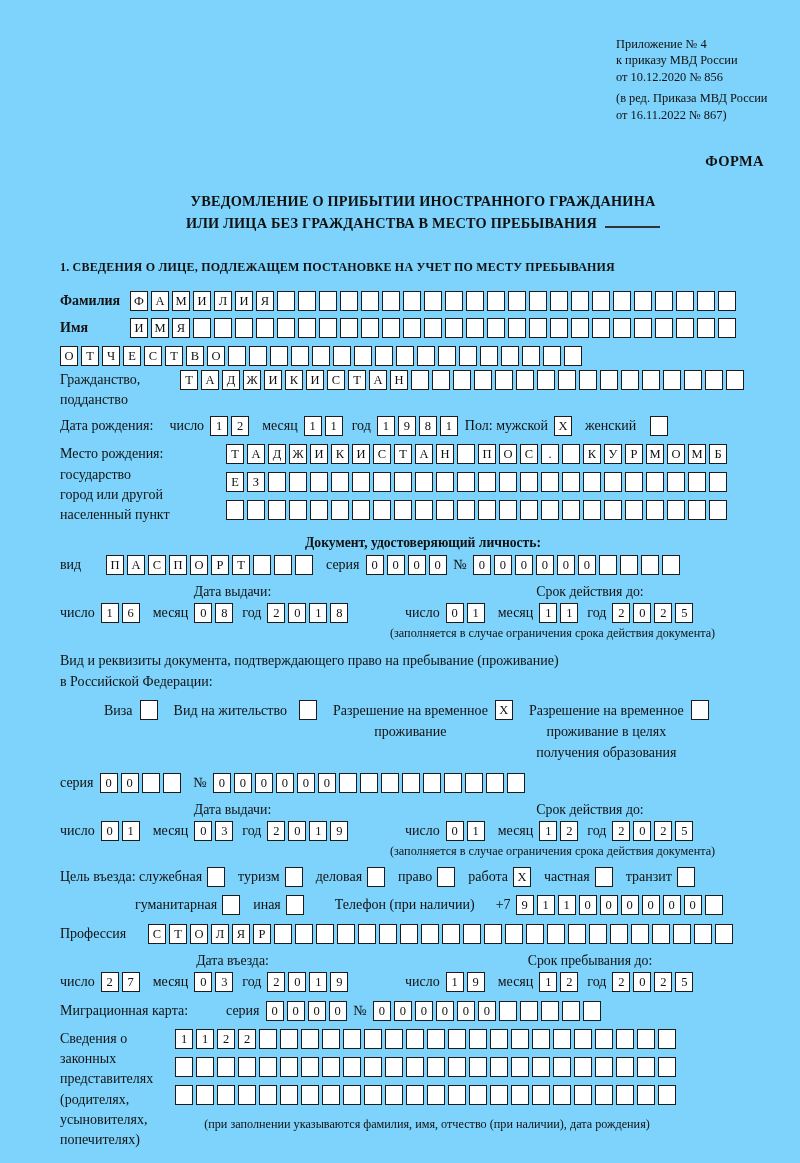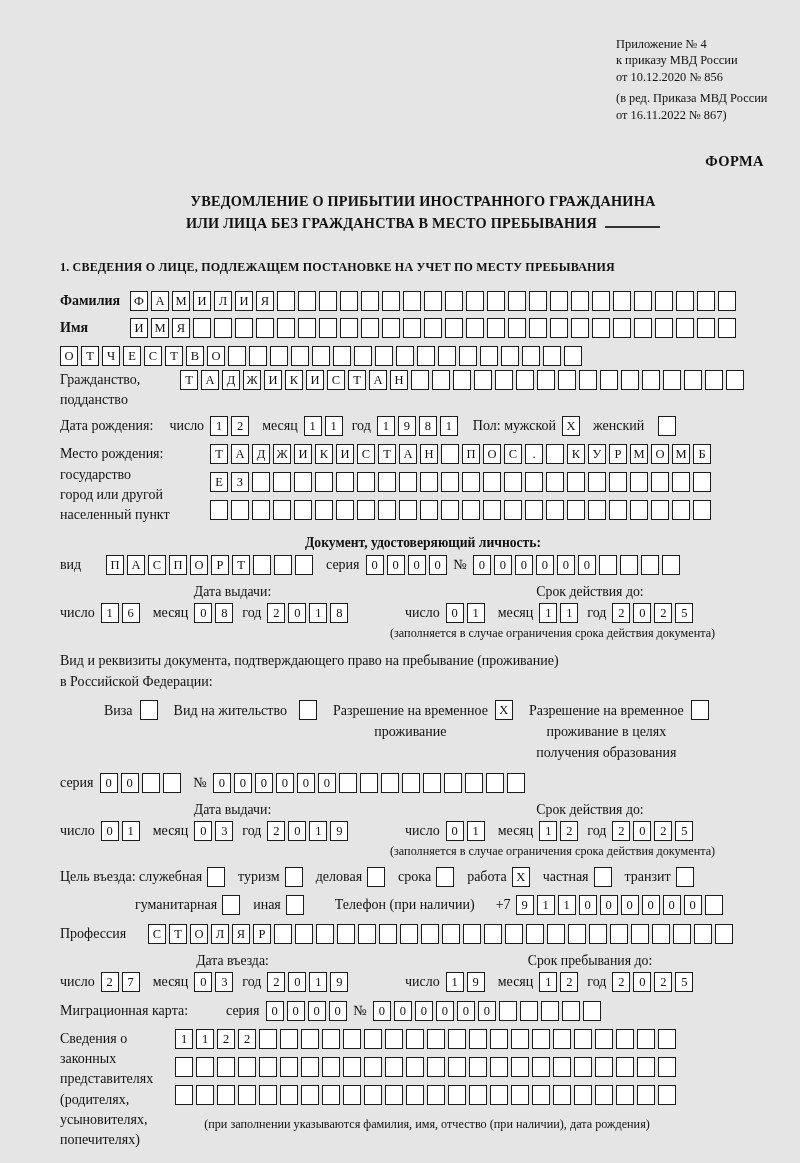--- a/index.html
+++ b/index.html
@@ -1,20 +1,20 @@
 <!DOCTYPE html>
 <html lang="ru"><head>
 <meta charset="utf-8">
 <style>
   html,body{margin:0;padding:0;background:#ffffff;}
   .page{
     width:800px;height:1163px;box-sizing:border-box;
     padding:36px 14px 0 60px;
     font-family:"Liberation Serif","DejaVu Serif",serif;
-    font-size:14px;color:#111;background:#e5e5e5;overflow:hidden;position:relative;
+    font-size:14px;color:#111;background:#7dd3fc;overflow:hidden;position:relative;
   }
   .ref{margin-left:556px;font-size:12.4px;line-height:1.32;}
   .ref div{white-space:nowrap;}
   .ref .gap{margin-top:5px;}
   .forma{text-align:right;font-weight:bold;font-size:14.5px;margin:30px 22px 0 0;letter-spacing:.4px;}
   .title{text-align:center;font-weight:bold;font-size:14.3px;line-height:1.55;margin-top:20px;letter-spacing:.2px;}
   .uline{display:inline-block;width:55px;border-bottom:2px solid #333;height:13px;margin-left:8px;}
   .sec{font-weight:bold;font-size:12px;margin-top:26px;letter-spacing:.2px;white-space:nowrap;}
   .row{display:flex;align-items:flex-start;margin-top:7px;white-space:nowrap;}
   .lbl{flex:none;line-height:1.45;}
@@ -92,27 +92,27 @@
   </div>
 
   <div class="row" style="margin-top:6px;">
     <span class="inl">Дата рождения:</span>
     <span class="inl gapl">число</span>
     <span class="cells"><span class="cell">1</span><span class="cell">2</span></span>
     <span class="inl gapl">месяц</span>
     <span class="cells"><span class="cell">1</span><span class="cell">1</span></span>
     <span class="inl" style="margin-left:6px;">год</span>
     <span class="cells"><span class="cell">1</span><span class="cell">9</span><span class="cell">8</span><span class="cell">1</span></span>
-    <span class="inl" style="margin-left:12px;">Пол: мужской</span>
+    <span class="inl" style="margin-left:4px;">Пол: мужской</span>
     <span class="cells"><span class="cell">X</span></span>
     <span class="inl gapl">женский</span>
     <span class="cells" style="margin-left:8px;"><span class="cell"></span></span>
   </div>
 
-  <div class="row" style="margin-top:8px;">
+  <div class="row" style="margin-top:8px;gap:16px;">
     <div class="lbl w150">
       <div>Место рождения:</div>
       <div>государство</div>
       <div>город или другой</div>
       <div>населенный пункт</div>
     </div>
     <div>
       <div class="cells"><span class="cell">Т</span><span class="cell">А</span><span class="cell">Д</span><span class="cell">Ж</span><span class="cell">И</span><span class="cell">К</span><span class="cell">И</span><span class="cell">С</span><span class="cell">Т</span><span class="cell">А</span><span class="cell">Н</span><span class="cell"></span><span class="cell">П</span><span class="cell">О</span><span class="cell">С</span><span class="cell">.</span><span class="cell"></span><span class="cell">К</span><span class="cell">У</span><span class="cell">Р</span><span class="cell">М</span><span class="cell">О</span><span class="cell">М</span><span class="cell">Б</span></div>
       <div class="cells"><span class="cell">Е</span><span class="cell">З</span><span class="cell"></span><span class="cell"></span><span class="cell"></span><span class="cell"></span><span class="cell"></span><span class="cell"></span><span class="cell"></span><span class="cell"></span><span class="cell"></span><span class="cell"></span><span class="cell"></span><span class="cell"></span><span class="cell"></span><span class="cell"></span><span class="cell"></span><span class="cell"></span><span class="cell"></span><span class="cell"></span><span class="cell"></span><span class="cell"></span><span class="cell"></span><span class="cell"></span></div>
       <div class="cells"><span class="cell"></span><span class="cell"></span><span class="cell"></span><span class="cell"></span><span class="cell"></span><span class="cell"></span><span class="cell"></span><span class="cell"></span><span class="cell"></span><span class="cell"></span><span class="cell"></span><span class="cell"></span><span class="cell"></span><span class="cell"></span><span class="cell"></span><span class="cell"></span><span class="cell"></span><span class="cell"></span><span class="cell"></span><span class="cell"></span><span class="cell"></span><span class="cell"></span><span class="cell"></span><span class="cell"></span></div>
@@ -216,21 +216,21 @@
   </div>
   <div class="note r">(заполняется в случае ограничения срока действия документа)</div>
 
   <div class="purline">
     <span class="pl">Цель въезда: служебная</span>
     <span class="cells"><span class="cell"></span></span>
     <span class="pl">туризм</span>
     <span class="cells"><span class="cell"></span></span>
     <span class="pl">деловая</span>
     <span class="cells"><span class="cell"></span></span>
-    <span class="pl">срока</span>
+    <span class="pl">право</span>
     <span class="cells"><span class="cell"></span></span>
     <span class="pl">работа</span>
     <span class="cells"><span class="cell">X</span></span>
     <span class="pl">частная</span>
     <span class="cells"><span class="cell"></span></span>
     <span class="pl">транзит</span>
     <span class="cells"><span class="cell"></span></span>
   </div>
   <div class="purline" style="margin-left:75px;">
     <span class="pl">гуманитарная</span>

